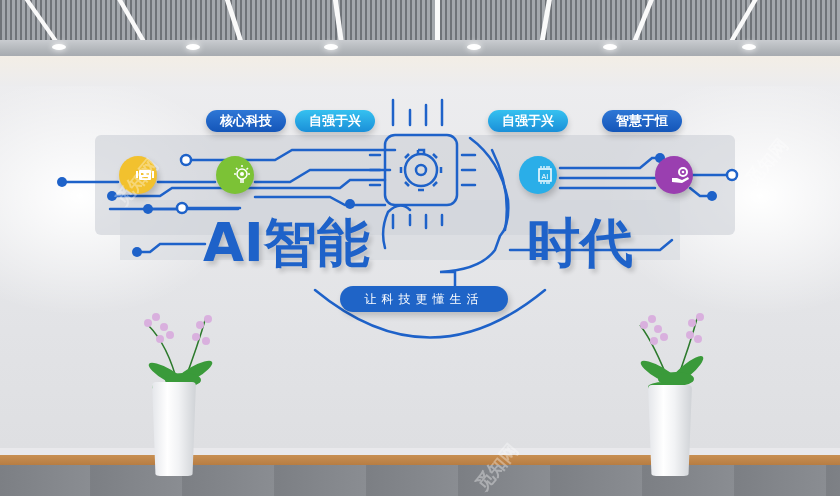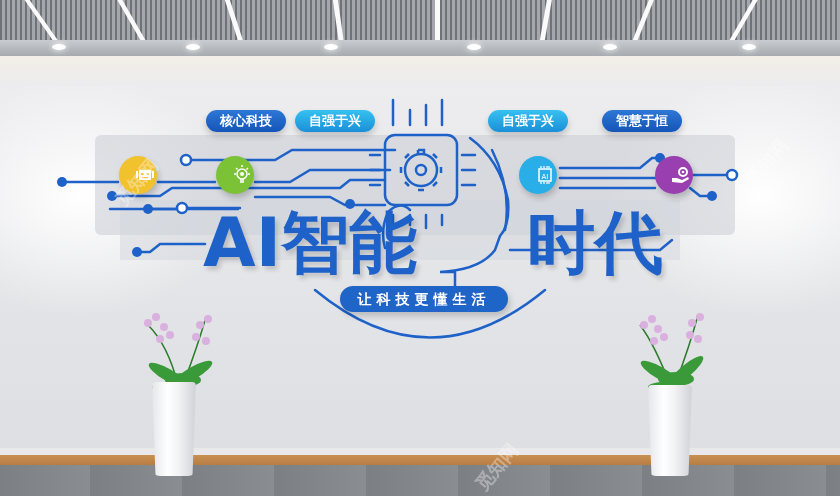--- a/index.html
+++ b/index.html
@@ -31,25 +31,25 @@
   .pill { position:absolute; height:22px; padding:0 14px; border-radius:12px; color:#fff; font-weight:bold;
     font-size:13px; line-height:22px; text-align:center; box-shadow:0 4px 6px rgba(0,0,0,0.18); white-space:nowrap; }
   .pill.dark { background:linear-gradient(180deg,#2e77d6,#1455b8); }
   .pill.light { background:linear-gradient(180deg,#36c1f0,#1a8fd8); }
 
   
   .circle { position:absolute; width:38px; height:38px; border-radius:50%; display:flex; align-items:center; justify-content:flex-end;
     box-shadow:2px 4px 6px rgba(0,0,0,0.2); }
   .circle svg { width:24px; height:24px; }
 
-  .title-main { position:absolute; color:#1e62c9; font-weight:bold; font-size:68px; line-height:56px; letter-spacing:0px;
+  .title-main { position:absolute; color:#1e62c9; font-weight:bold; font-size:53px; line-height:56px; letter-spacing:0px;
     text-shadow:3px 4px 4px rgba(0,0,0,0.15); }
 
   .slogan { position:absolute; left:340px; top:286px; width:168px; height:26px; border-radius:14px; background:#1f64c7;
-    color:#fff; font-size:14px; font-weight:bold; line-height:26px; text-align:center; letter-spacing:5px;
+    color:#fff; font-size:12px; font-weight:normal; line-height:26px; text-align:center; letter-spacing:5px;
     box-shadow:2px 4px 6px rgba(0,0,0,0.18); }
 
   
   .baseboard { position:absolute; left:0; top:455px; width:840px; height:10px; background:linear-gradient(180deg,#c88f52,#b77d43); }
   .floor { position:absolute; left:0; top:465px; width:840px; height:31px;
     background: repeating-linear-gradient(90deg,#7c7f84 0px,#8a8d92 90px,#6f7277 91px,#8a8d92 92px),
                 linear-gradient(180deg,#76797e,#8c8f94); }
 
   .vase { position:absolute; width:44px; height:100px; background:linear-gradient(90deg,#e4e6ea,#ffffff 35%,#f2f3f5 60%,#cfd2d6);
     border-radius:4px 4px 8px 8px; clip-path:polygon(0 0,100% 0,92% 100%,8% 100%); }

